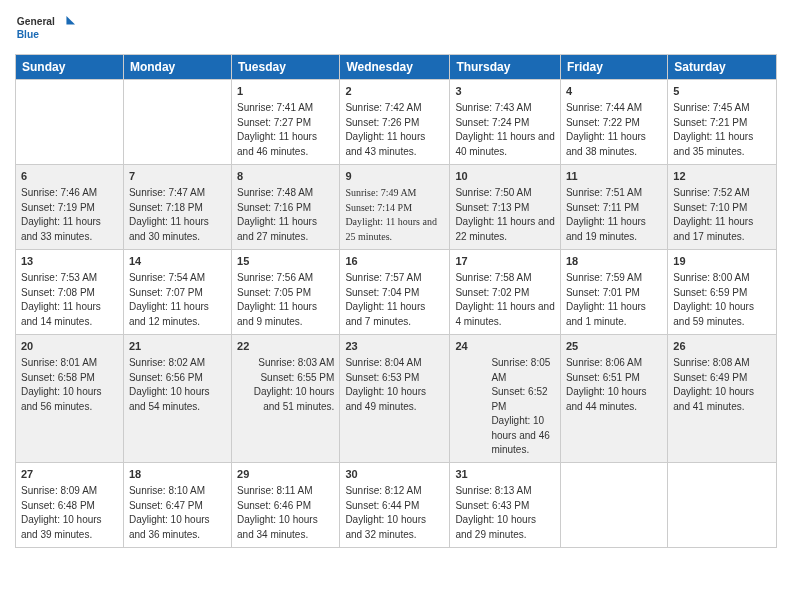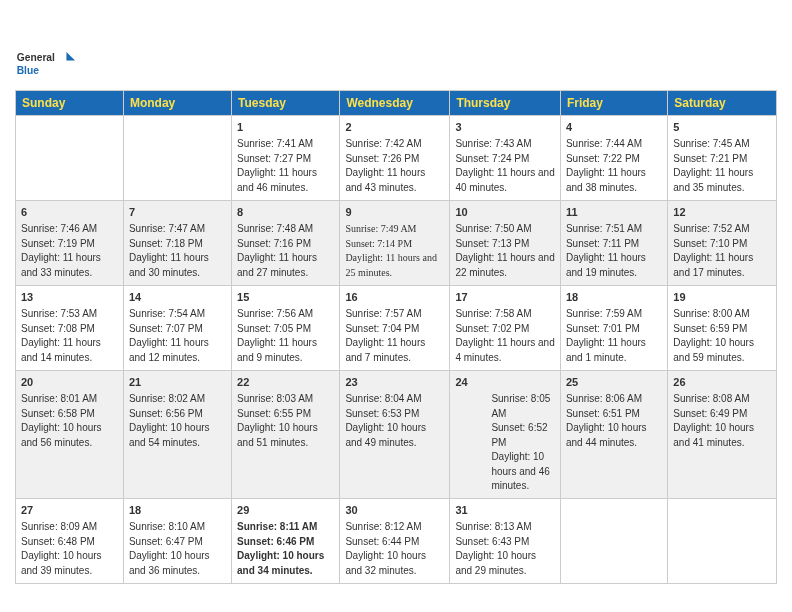--- a/index.html
+++ b/index.html
@@ -19,42 +19,41 @@
     .header {
       display: flex;
       justify-content: space-between;
       align-items: flex-start;
       margin-bottom: 8px;
     }
     .logo {
       display: flex;
       align-items: center;
       gap: 4px;
-      margin-top: 36px;
     }
     .title-block {
       text-align: right;
     }
     .main-title {
       font-size: 32px;
       font-weight: normal;
       color: #333;
       line-height: 1.1;
     }
     .subtitle {
       font-size: 13px;
       color: #555;
     }
     .calendar {
       width: 100%;
       border-collapse: collapse;
     }
     .calendar thead th {
       background: #1a6ab5;
-      color: #fde047;
+      color: #ffffff;
       font-size: 12px;
       font-weight: bold;
       padding: 5px 6px;
       text-align: left;
       border: 1px solid #ccc;
     }
     .calendar tbody td {
       border: 1px solid #ccc;
       vertical-align: top;
       padding: 4px 5px;
@@ -245,21 +244,21 @@
 Daylight: 10 hours and 56 minutes.</div>
           </td>
           <td>
             <span class="day-num">21</span>
             <div class="day-info" style="white-space: pre-line;">Sunrise: 8:02 AM
 Sunset: 6:56 PM
 Daylight: 10 hours and 54 minutes.</div>
           </td>
           <td>
             <span class="day-num">22</span>
-            <div class="day-info" style="white-space: pre-line;">Sunrise: 8:03 AM
+            <div class="day-info" style="white-space: pre-line; text-align: right;">Sunrise: 8:03 AM
 Sunset: 6:55 PM
 Daylight: 10 hours and 51 minutes.</div>
           </td>
           <td>
             <span class="day-num">23</span>
             <div class="day-info" style="white-space: pre-line;">Sunrise: 8:04 AM
 Sunset: 6:53 PM
 Daylight: 10 hours and 49 minutes.</div>
           </td>
           <td>
@@ -289,21 +288,21 @@
 Daylight: 10 hours and 39 minutes.</div>
           </td>
           <td>
             <span class="day-num">18</span>
             <div class="day-info" style="white-space: pre-line;">Sunrise: 8:10 AM
 Sunset: 6:47 PM
 Daylight: 10 hours and 36 minutes.</div>
           </td>
           <td>
             <span class="day-num">29</span>
-            <div class="day-info" style="white-space: pre-line; font-weight: bold;">Sunrise: 8:11 AM
+            <div class="day-info" style="white-space: pre-line;">Sunrise: 8:11 AM
 Sunset: 6:46 PM
 Daylight: 10 hours and 34 minutes.</div>
           </td>
           <td>
             <span class="day-num">30</span>
             <div class="day-info" style="white-space: pre-line;">Sunrise: 8:12 AM
 Sunset: 6:44 PM
 Daylight: 10 hours and 32 minutes.</div>
           </td>
           <td>

